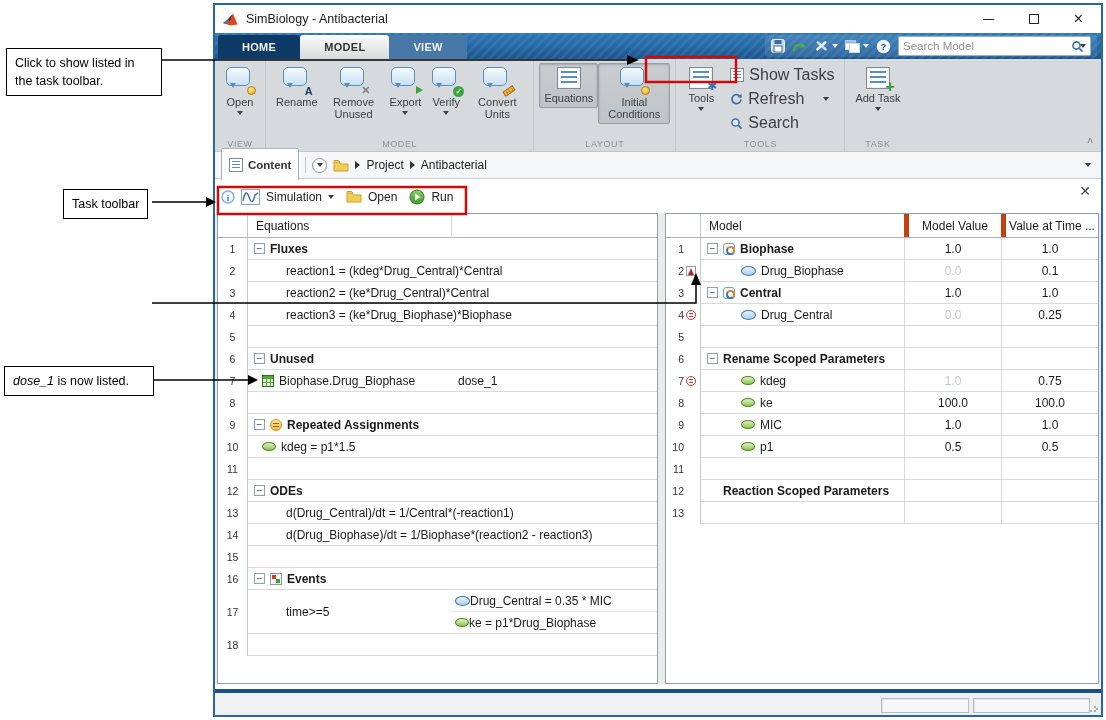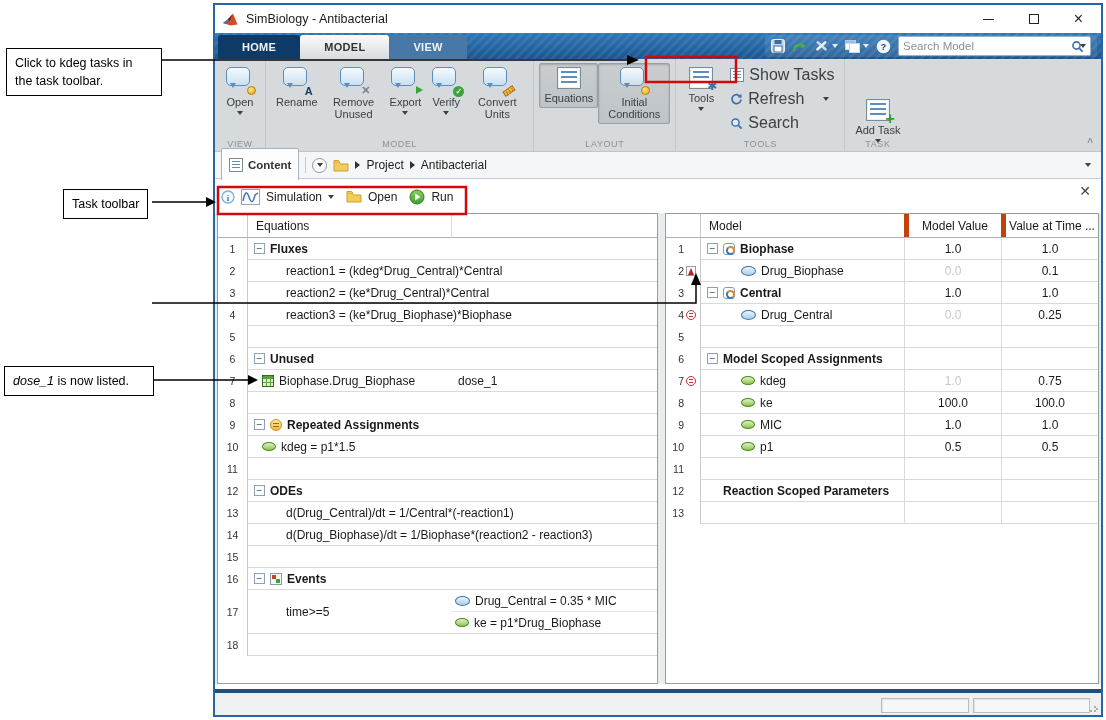--- a/index.html
+++ b/index.html
@@ -134,21 +134,21 @@
   .gnum { width:30px; display:flex; align-items:center; justify-content:center; font-size:10.5px;
           color:#333; border-right:1px solid #c5cacd; flex:none; }
   .ecell { flex:1; border-bottom:1px solid #d6dadd; display:flex; align-items:center; gap:5px;
            padding-left:6px; position:relative; font-size:12px; color:#1a1a1a; }
   .ind38 { padding-left:38px; }
   .ind14 { padding-left:14px; }
   .catlab { font-weight:bold; color:#1a1a1a; }
   .col2txt { position:absolute; left:210px; }
   .trig { margin-left:32px; }
   .actions { position:absolute; left:203px; top:0; bottom:0; right:0; display:flex; flex-direction:column; }
-  .action { flex:1; display:flex; align-items:center; gap:5px; padding-left:4px; }
+  .action { flex:1; display:flex; align-items:center; padding-left:4px; }
   .action.first { border-bottom:1px solid #e4e7ea; }
 
   .mrow { display:flex; height:22px; }
   .mgut { width:35px; display:flex; align-items:center; gap:2px; padding-left:5px;
           border-right:1px solid #c5cacd; flex:none; }
   .mnum { width:13px; text-align:right; font-size:10.5px; color:#333; }
   .mname { width:203px; border-bottom:1px solid #d6dadd; display:flex; align-items:center; gap:5px;
            padding-left:6px; font-size:12px; color:#1a1a1a; flex:none; }
   .mval { flex:1; border-bottom:1px solid #d6dadd; border-left:1px solid #d6dadd; display:flex;
           align-items:center; justify-content:center; font-size:12px; color:#1a1a1a; }
@@ -354,21 +354,21 @@
           <div class="sbtn">
             <svg width="13" height="13" viewBox="0 0 13 13">
               <circle cx="5.5" cy="5.5" r="3.6" fill="#dcebf7" stroke="#3d6fb0" stroke-width="1.5"></circle>
               <line x1="8.3" y1="8.3" x2="11.6" y2="11.6" stroke="#3d6fb0" stroke-width="1.8"></line>
             </svg>
             <span>Search</span>
           </div>
         </div>
         <span class="glabel">TOOLS</span>
       </div>
-      <div class="rgroup" style="border-right:none;margin-top:32px;">
+      <div class="rgroup" style="border-right:none;">
         <div class="rbtn">
           <span class="ric-doc plus"></span>
           <span class="rlab">Add Task</span>
           <span class="caret"></span>
         </div>
         <span class="glabel">TASK</span>
       </div>
       <span class="ribbon-collapse">^</span>
     </div>
 
@@ -613,21 +613,21 @@
               <div class="mname"></div>
               <div class="mval"></div>
               <div class="mval"></div>
             </div>
             <div class="mrow">
               <span class="mgut">
                 <span class="mnum">6</span>
               </span>
               <div class="mname">
                 <span class="expander">−</span>
-                <span class="catlab">Model Scoped Assignments</span>
+                <span class="catlab">Rename Scoped Parameters</span>
               </div>
               <div class="mval"></div>
               <div class="mval"></div>
             </div>
             <div class="mrow">
               <span class="mgut">
                 <span class="mnum">7</span>
                 <span class="gic gic-rule"></span>
               </span>
               <div class="mname ind40">
@@ -718,16 +718,16 @@
     <line x1="152" y1="202" x2="206" y2="202" stroke="#000" stroke-width="1.5"></line>
     <polygon points="206,197 206,207 216,202" fill="#000"></polygon>
 
     <polyline points="152,303 696,303 696,283" fill="none" stroke="#000" stroke-width="1.5"></polyline>
     <polygon points="691,285 701,285 696,273" fill="#000"></polygon>
 
     <line x1="152" y1="380" x2="248" y2="380" stroke="#000" stroke-width="1.5"></line>
     <polygon points="248,375 248,385 258,380" fill="#000"></polygon>
   </svg>
 
-  <div class="callout" style="left:6px; top:48px; width:156px;"><span>Click to kdeg tasks in the task toolbar.</span></div>
+  <div class="callout" style="left:6px; top:48px; width:156px;"><span>Click to show listed in the task toolbar.</span></div>
   <div class="callout" style="left:63px; top:189px;"><span>Task toolbar</span></div>
   <div class="callout" style="left:4px; top:366px; width:150px;"><em>dose_1</em><span> is now listed.</span></div>
 </div>
 
 </body></html>

